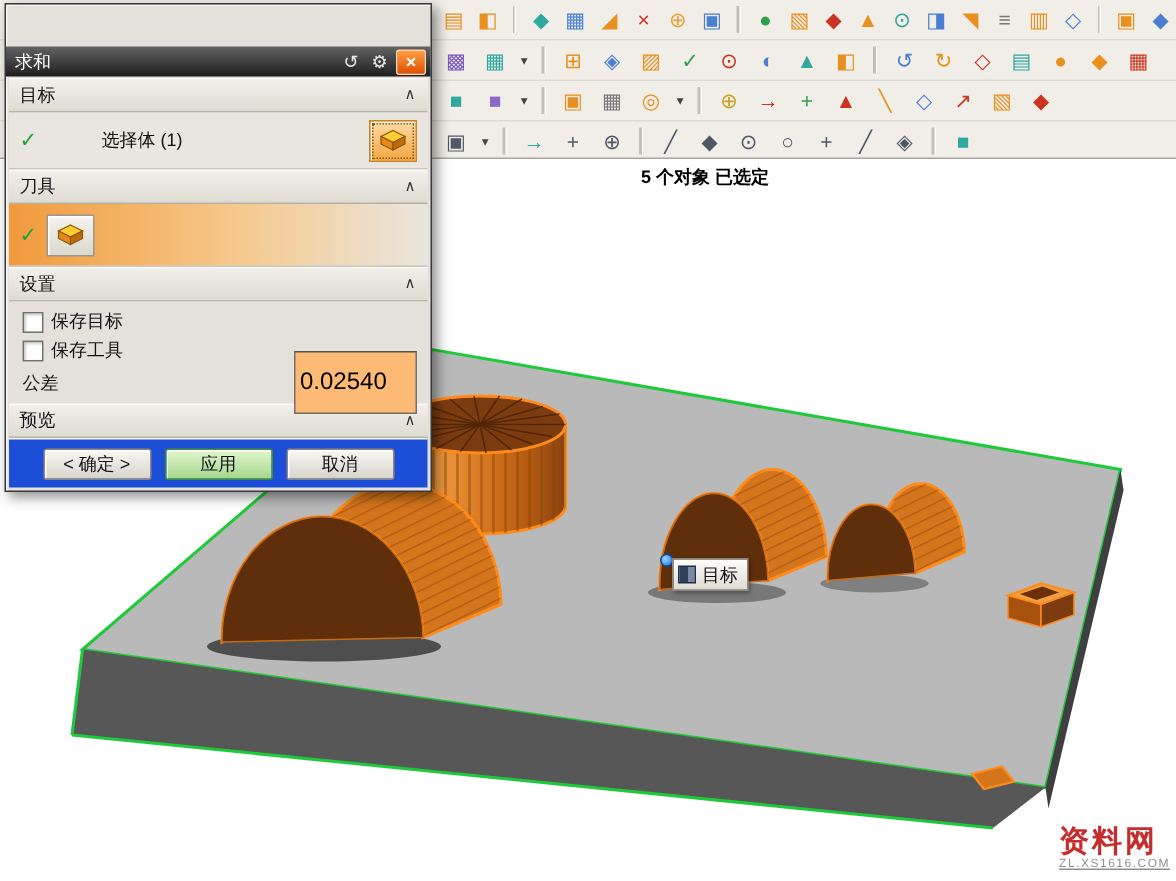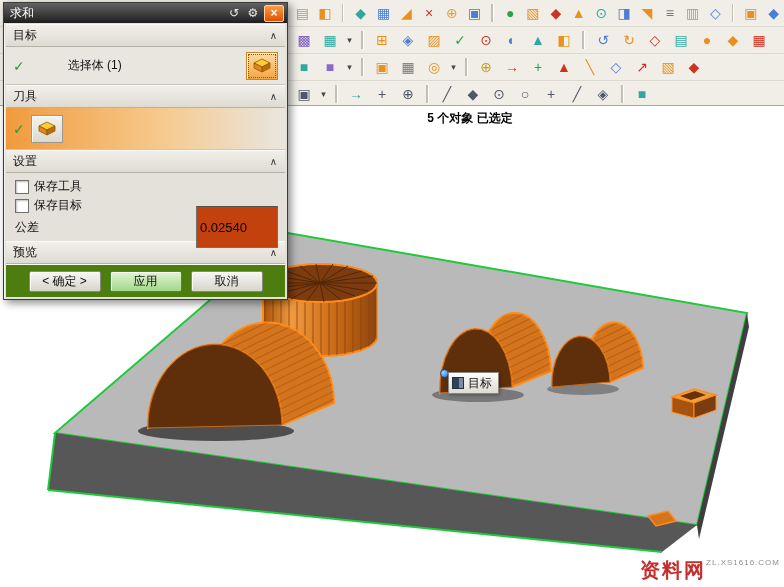--- a/index.html
+++ b/index.html
@@ -27,29 +27,29 @@
   .tooltip-ic{width:10px;height:10px;background:
       linear-gradient(90deg,#30425a 60%,#7a8aa0 60%);border:1px solid #20304a;}
   .snap-dot{position:absolute;top:263px;left:440px;width:7px;height:7px;border-radius:50%;
             background:radial-gradient(circle at 35% 35%,#9fd4ff,#1a6fd4);border:1px solid #0b4a9a;}
 
   
   .watermark{position:absolute;right:4px;bottom:6px;display:flex;align-items:center;gap:6px;opacity:.95;}
   .wm-circle{width:40px;height:40px;border-radius:50%;border:3px solid #9a9a9a;background:#fff;
              display:flex;align-items:center;justify-content:center;font-weight:bold;font-style:italic;
              font-size:15px;color:#c23a1e;letter-spacing:-1px;}
-  .wm-right{display:flex;flex-direction:row;line-height:1.1;justify-content:flex-end;}
+  .wm-right{display:flex;flex-direction:column;line-height:1.1;justify-content:flex-end;}
   .wm-brand{color:#c42222;font-weight:bold;font-size:20px;letter-spacing:2px;}
-  .wm-url{color:#8a8a8a;font-size:8px;letter-spacing:1px;}
+  .wm-url{color:#8a8a8a;font-size:8px;letter-spacing:1px;text-decoration:underline;}
 
   
   .dialog{position:absolute;left:3px;top:2px;width:283px;z-index:10;background:#e3e1da;
           border:1px solid #3a3a3a;box-shadow:3px 3px 8px rgba(0,0,0,.45), inset 1px 1px 0 #f6f5f1;}
   .dlg-title{height:20px;display:flex;align-items:center;justify-content:space-between;padding:0 3px 0 6px;
-             background:linear-gradient(#636363,#1e1e1e);color:#fff;}
+             background:linear-gradient(#636363,#1e1e1e);color:#fff;margin-top:28px;}
   .dlg-title-text{font-size:12px;}
   .dlg-title-icons{display:flex;align-items:center;gap:3px;}
   .tbar-ic{width:16px;height:15px;display:flex;align-items:center;justify-content:center;
            color:#e8e8e8;font-size:12px;cursor:default;}
   .close-btn{width:18px;height:15px;display:flex;align-items:center;justify-content:center;
              background:linear-gradient(#ff9d42,#e04f00);border:1px solid #ffd2a0;border-radius:2px;
              color:#fff;font-weight:bold;font-size:12px;line-height:1;cursor:default;}
   .dlg-body{padding:1px 2px 2px 2px;}
   .sec-h{height:21px;display:flex;align-items:center;justify-content:space-between;padding:0 8px 0 7px;
          background:linear-gradient(#f1efe9,#dedbd2);border-top:1px solid #fbfaf7;border-bottom:1px solid #b5b2a9;}
@@ -61,24 +61,24 @@
   .sel-row.tool{background:linear-gradient(90deg,#f19a3c 0%,#f6c98c 55%,#e9e6df 100%);}
   .check{color:#22a032;font-weight:bold;font-size:14px;}
   .sel-label{flex:1;margin-left:37px;}
   .cube-btn{width:30px;height:26px;display:flex;align-items:center;justify-content:center;
             background:linear-gradient(#f5f3ed,#dbd8cf);border:1px solid #9a978e;box-shadow:inset 1px 1px 0 #fff;}
   .cube-btn.active{background:linear-gradient(#ffdca6,#f4a541);border:1px solid #d0821e;outline:1px dotted #8a5a10;outline-offset:-3px;}
   .settings-body{padding:4px 0 2px 0;background:#e3e1da;}
   .cb-row{height:19px;display:flex;align-items:center;gap:5px;padding:0 9px;}
   .cb{width:12px;height:12px;background:#fff;border:1px solid #72706a;box-shadow:inset 1px 1px 2px rgba(0,0,0,.25);}
   .tol-row{height:24px;display:flex;align-items:center;justify-content:space-between;padding:0 7px 0 9px;}
-  .tol-input{width:74px;height:16px;border:1px solid #72706a;border-top-color:#55534c;background:#c2410c;
-             font-size:13px;padding:12px 3px;font-family:"Liberation Sans","DejaVu Sans",sans-serif;}
+  .tol-input{width:74px;height:16px;border:1px solid #72706a;border-top-color:#55534c;background:#fdba74;
+             font-size:16px;padding:12px 3px;font-family:"Liberation Sans","DejaVu Sans",sans-serif;}
   .btn-row{height:32px;display:flex;align-items:center;justify-content:center;gap:9px;
-           border-top:1px solid #fbfaf7;background:#4d7c0f;}
+           border-top:1px solid #fbfaf7;background:#1d4ed8;}
   .dlg-btn{min-width:72px;height:21px;font-size:12px;color:#111;cursor:default;
            background:linear-gradient(#f8f7f3,#d7d4cb);border:1px solid #8a8880;border-radius:2px;
            box-shadow:inset 1px 1px 0 #fff;font-family:"Liberation Sans","DejaVu Sans",sans-serif;}
   .dlg-btn.apply{background:linear-gradient(#e2f5cf,#a3d78c);border-color:#3f8f35;}
 </style>
 </head>
 <body>
 
 <div class="screen">
 
@@ -312,25 +312,25 @@
         </span>
       </div>
 
       <div class="sec-h">
         <span>设置</span>
         <span class="chev">∧</span>
       </div>
       <div class="settings-body">
         <label class="cb-row">
           <span class="cb"></span>
-          <span>保存工具</span>
+          <span>保存目标</span>
         </label>
         <label class="cb-row">
           <span class="cb"></span>
-          <span>保存目标</span>
+          <span>保存工具</span>
         </label>
         <div class="tol-row">
           <span>公差</span>
           <input class="tol-input" value="0.02540" style="">
         </div>
       </div>
 
       <div class="sec-h">
         <span>预览</span>
         <span class="chev">∧</span>

